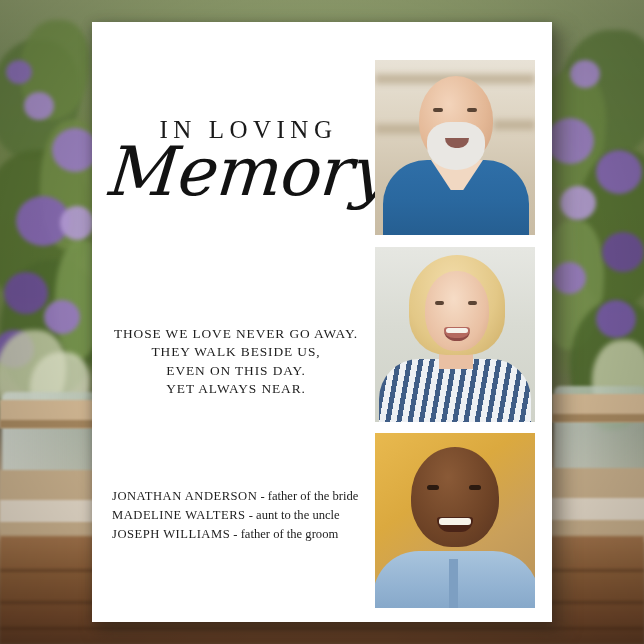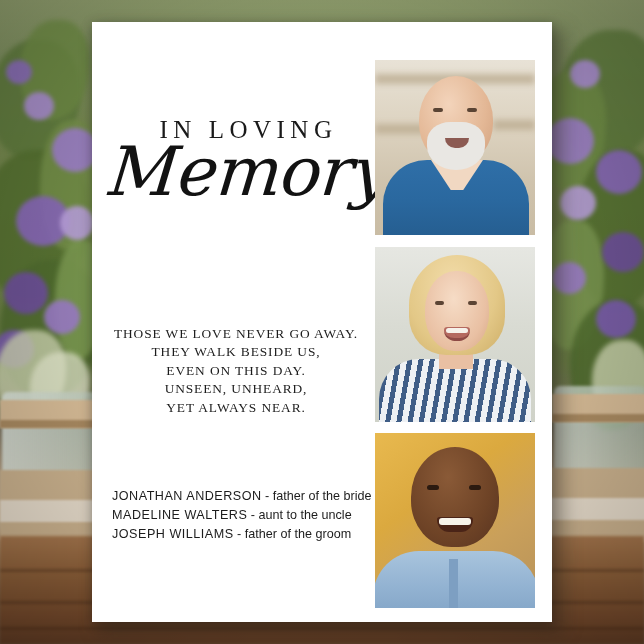--- a/index.html
+++ b/index.html
@@ -146,21 +146,21 @@
     color: #1c1c1c;
     text-transform: uppercase;
   }
   .poem div { white-space: nowrap; }
 
   .names {
     position: absolute;
     left: 20px;
     top: 465px;
     width: 282px;
-    font-family: Liberation Sans, sans-serif;
+    font-family: Liberation Serif, serif;
     font-size: 12.6px;
     line-height: 19px;
     color: #1c1c1c;
   }
   .names .n-name {
     text-transform: uppercase;
     letter-spacing: .5px;
   }
   .names .n-rel {
     text-transform: none;
@@ -410,21 +410,20 @@
 
       <div class="headline-block">
         <div class="in-loving">IN LOVING</div>
         <div class="memory">Memory</div>
       </div>
 
       <div class="poem">
         <div>THOSE WE LOVE NEVER GO AWAY.</div>
         <div>THEY WALK BESIDE US,</div>
         <div>EVEN ON THIS DAY.</div>
-        <div>UNSEEN, UNHEARD,</div>
         <div>YET ALWAYS NEAR.</div>
       </div>
 
       <div class="names">
         <div>
           <span class="n-name">JONATHAN ANDERSON</span><span class="n-rel"> - father of the bride</span>
         </div>
         <div>
           <span class="n-name">MADELINE WALTERS</span><span class="n-rel"> - aunt to the uncle</span>
         </div>

